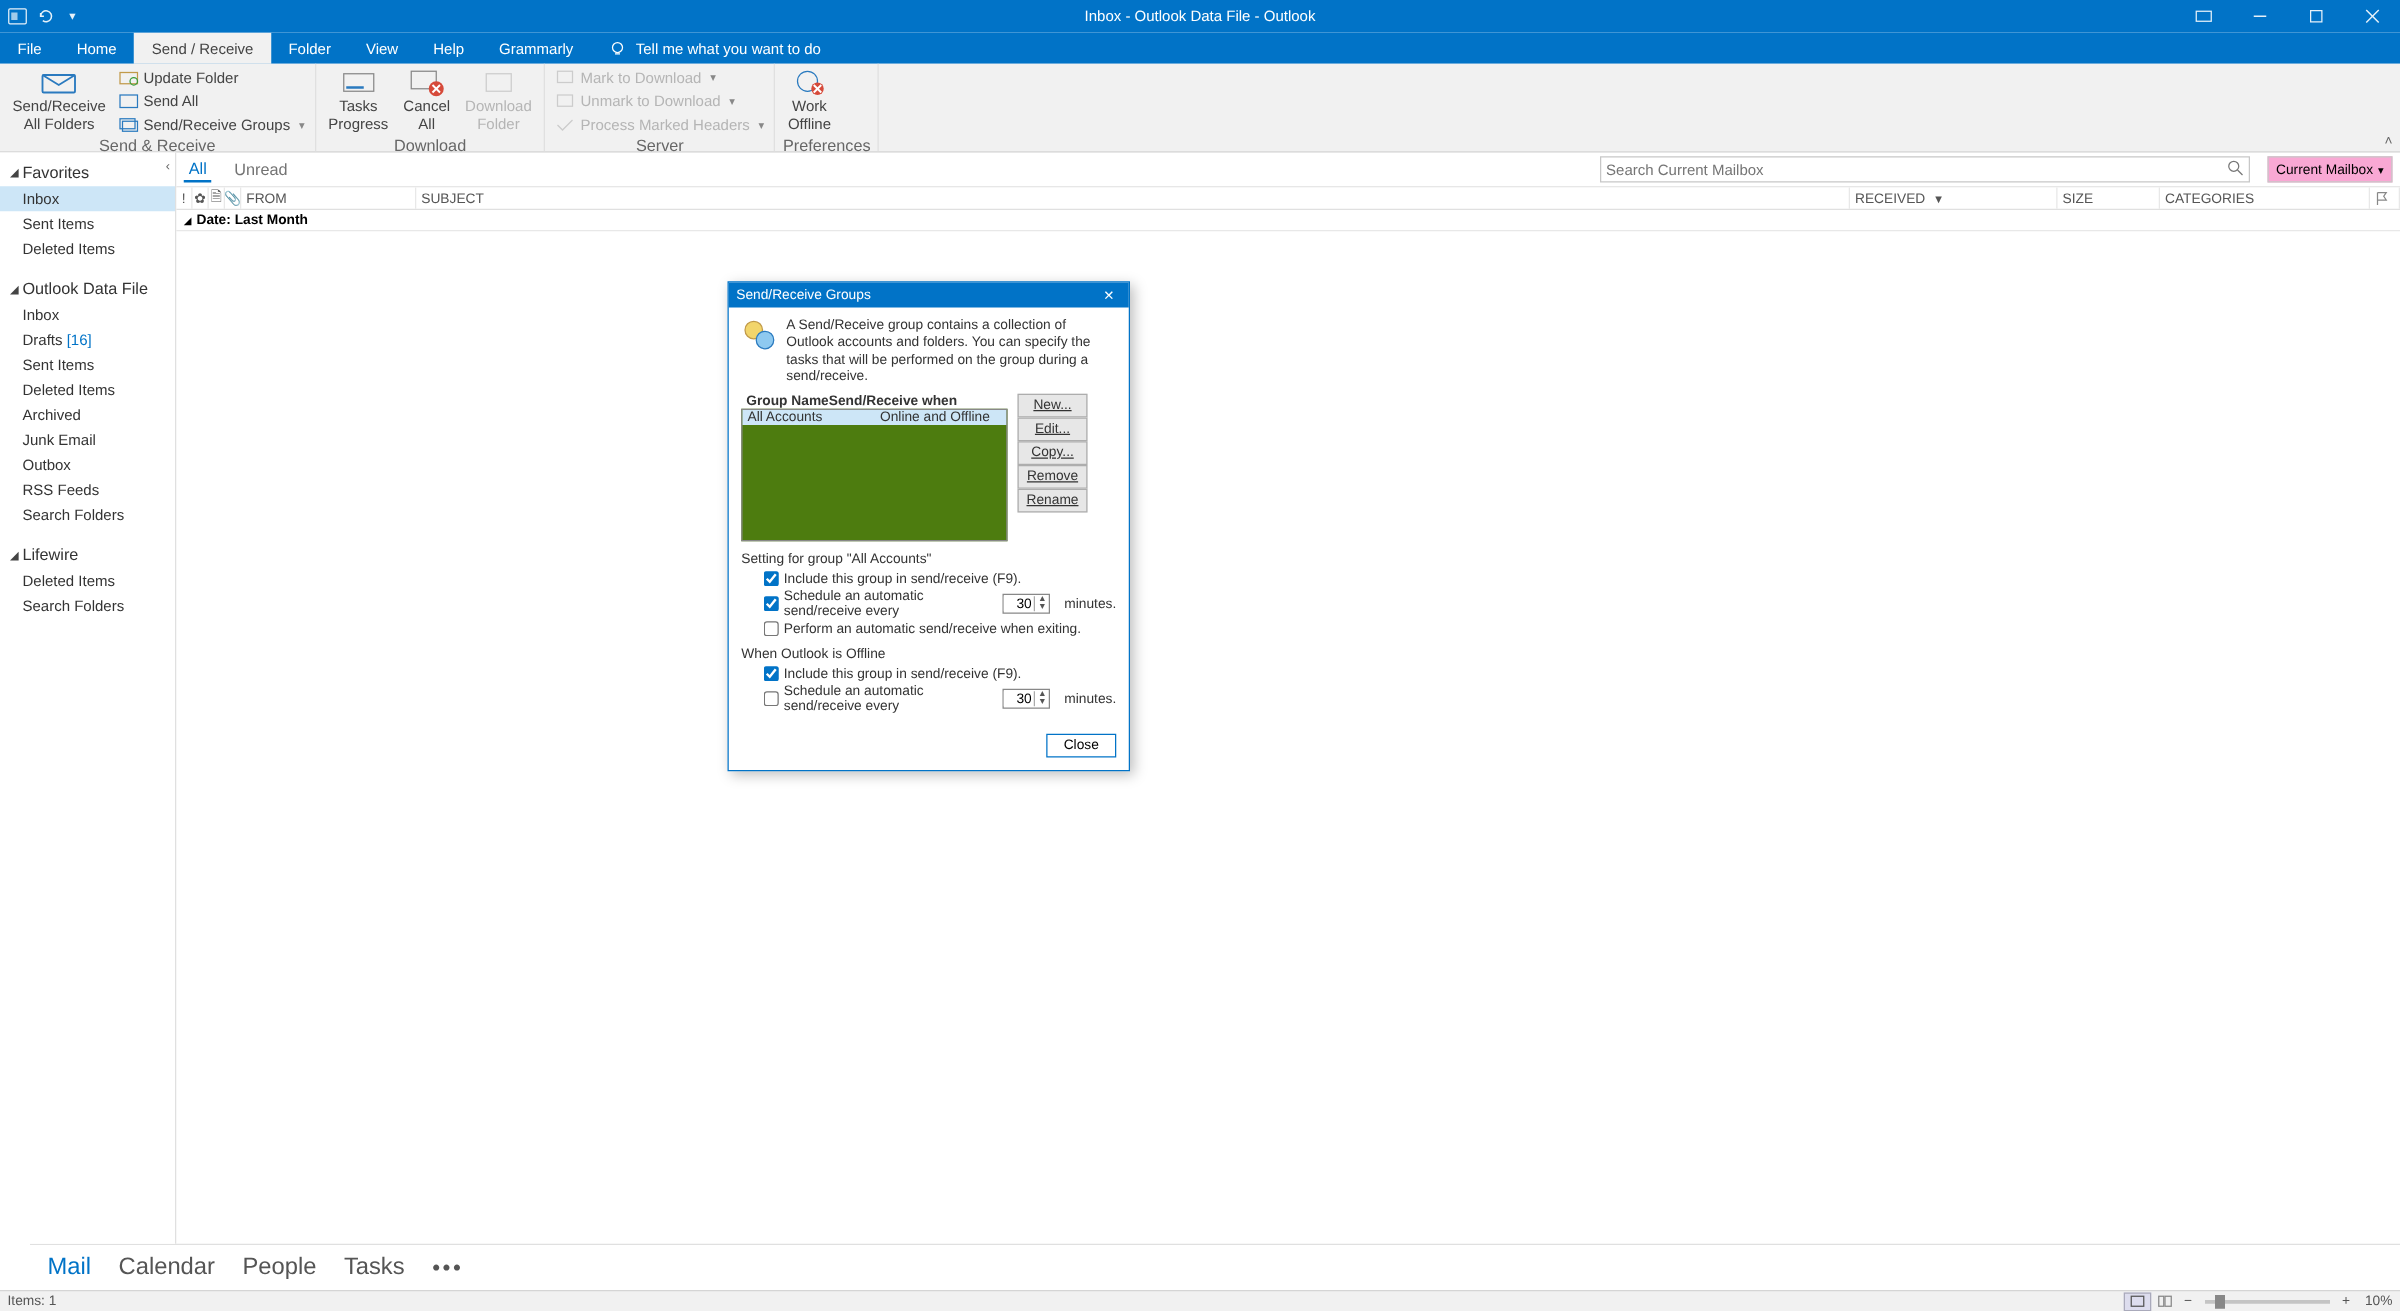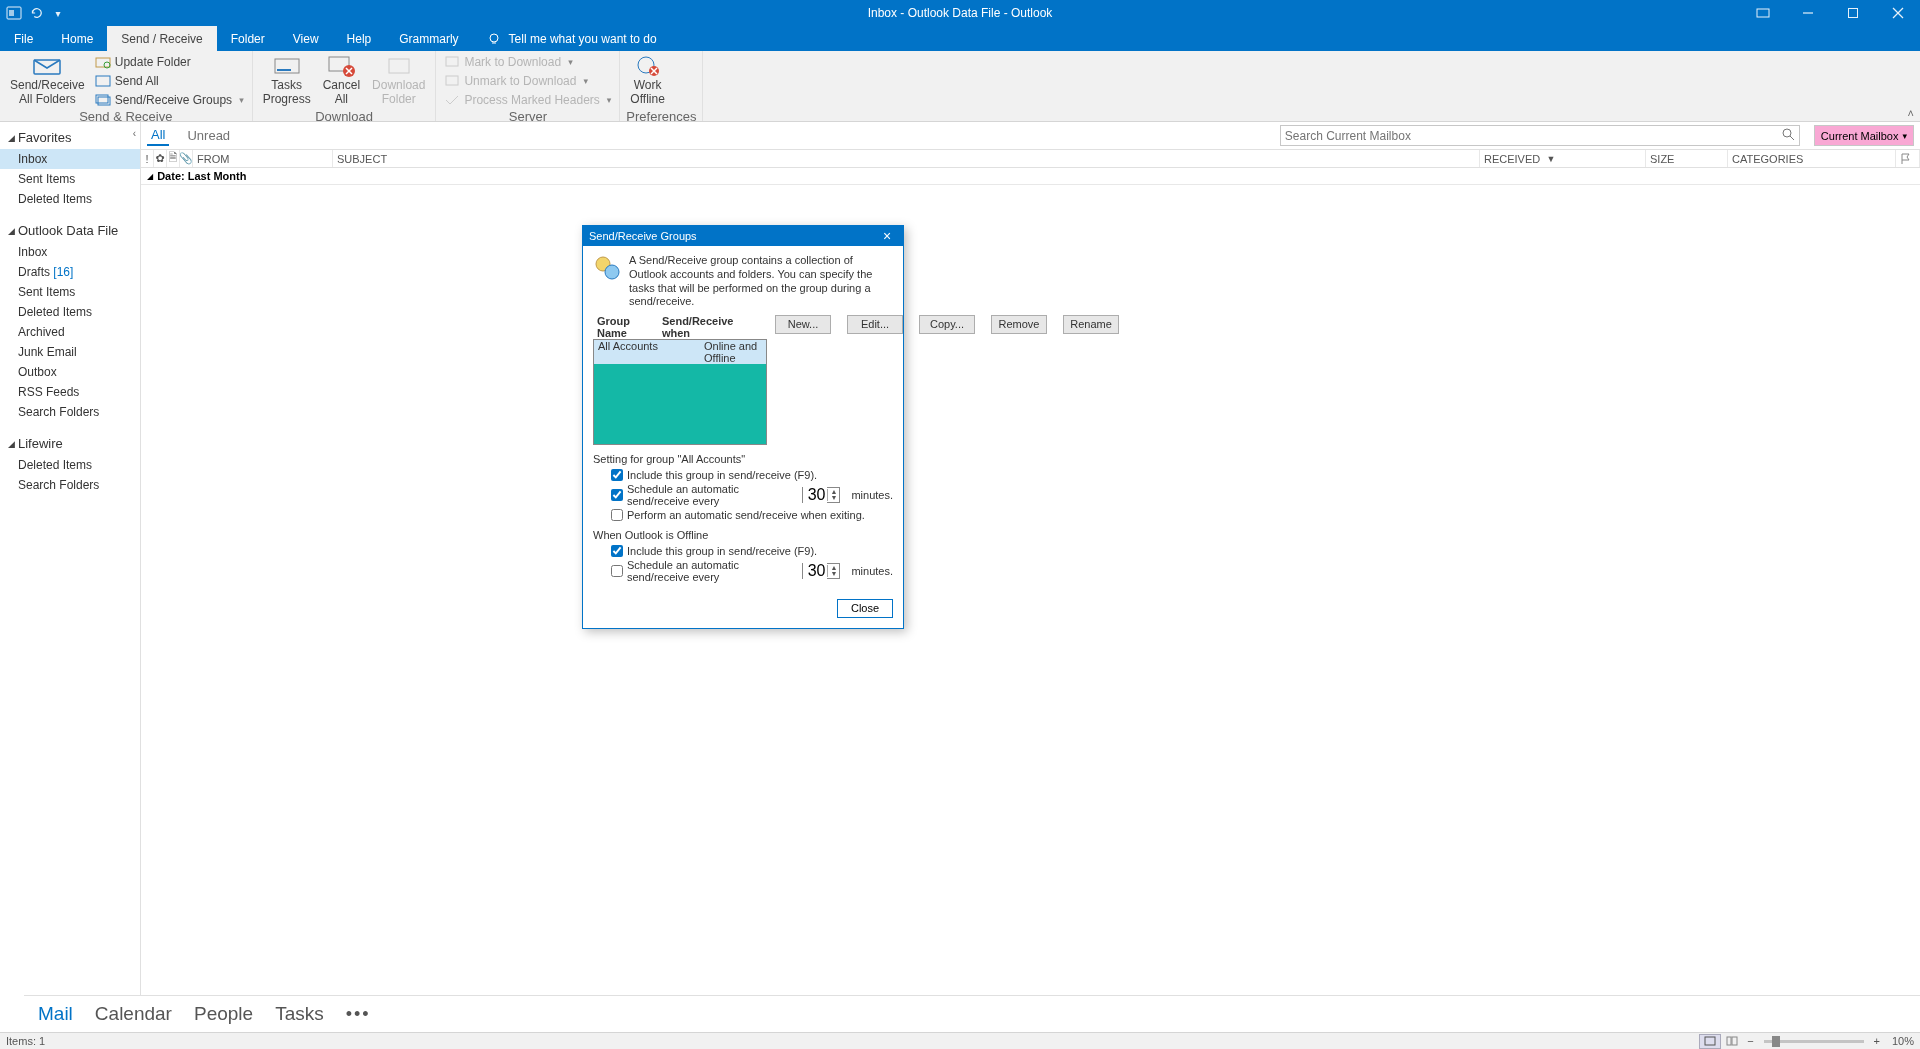--- a/index.html
+++ b/index.html
@@ -84,33 +84,33 @@
 .zoom-slider .thumb { position:absolute; left:8px; top:-4px; width:8px; height:11px; background:#888; }
 
 
 .dialog-backdrop { position: absolute; left: 582px; top: 225px; width: 322px; background: #fff; border: 1px solid #0173c7; box-shadow: 3px 3px 10px rgba(0,0,0,0.25); font-size: 11px; z-index: 10; }
 .dialog-title { height: 20px; background: #0173c7; color: #fff; display: flex; align-items: center; padding: 0 6px; justify-content: space-between; font-size: 11px; }
 .dialog-x { width: 20px; text-align: center; cursor: default; font-size: 14px; }
 .dialog-body { padding: 8px 10px 8px 10px; color: #333; }
 .dialog-desc { display: flex; gap: 8px; align-items: flex-start; margin-bottom: 6px; }
 .dialog-desc-icon { width: 28px; height: 28px; flex-shrink:0; }
 .dialog-list-area { display: flex; gap: 8px; }
-.dialog-list { border: 1px solid #888; width: 174px; height: 106px; background:#14b8a6; }
+.dialog-list { border: 1px solid #888; width: 213px; height: 106px; background:#4d7c0f; }
 .dialog-list-header { display:flex; font-weight: bold; padding: 0 4px; }
 .dialog-list-row { display:flex; padding: 0 4px; background: #cde6f7; }
 .dialog-list .c1 { width: 106px; }
 .dialog-list .c2 { flex:1; }
-.dialog-btns { display:flex; flex-direction:row; gap:16px; }
+.dialog-btns { display:flex; flex-direction:column; gap:0;text-decoration:underline; }
 .dlg-btn { width: 56px; height: 19px; background: #e7e7e7; border: 1px solid #adadad; font-size: 11px; cursor: default; text-align:center; line-height:17px; }
 .dlg-btn.primary { border: 1px solid #0173c7; background:#fff; }
 .fieldset-label { margin: 8px 0 4px 0; }
 .chk-row { display:flex; align-items:center; gap:4px; margin: 2px 0 2px 18px; }
 .chk-row input[type=checkbox] { width:12px; height:12px; accent-color:#0173c7; }
 .spin { width: 38px; height: 16px; border: 1px solid #888; display:inline-flex; align-items:center; }
-.spin input { width: 24px; border:none; outline:none; text-align:right; font-size:16px; padding-right:2px; }
+.spin input { width: 24px; border:none; outline:none; text-align:right; font-size:11px; padding-right:2px; }
 .spin .arrows { display:flex; flex-direction:column; font-size:7px; line-height:6px; color:#555; border-left:1px solid #aaa; padding:0 2px; }
 .dialog-footer { display:flex; justify-content:flex-end; padding: 6px 10px 10px 10px; }
 
 .caret-down::after { content:"▾"; font-size:9px; margin-left:3px; color:#888; }
 </style>
 </head>
 <body>
 
 <div class="titlebar">
   <div class="titlebar-left">

